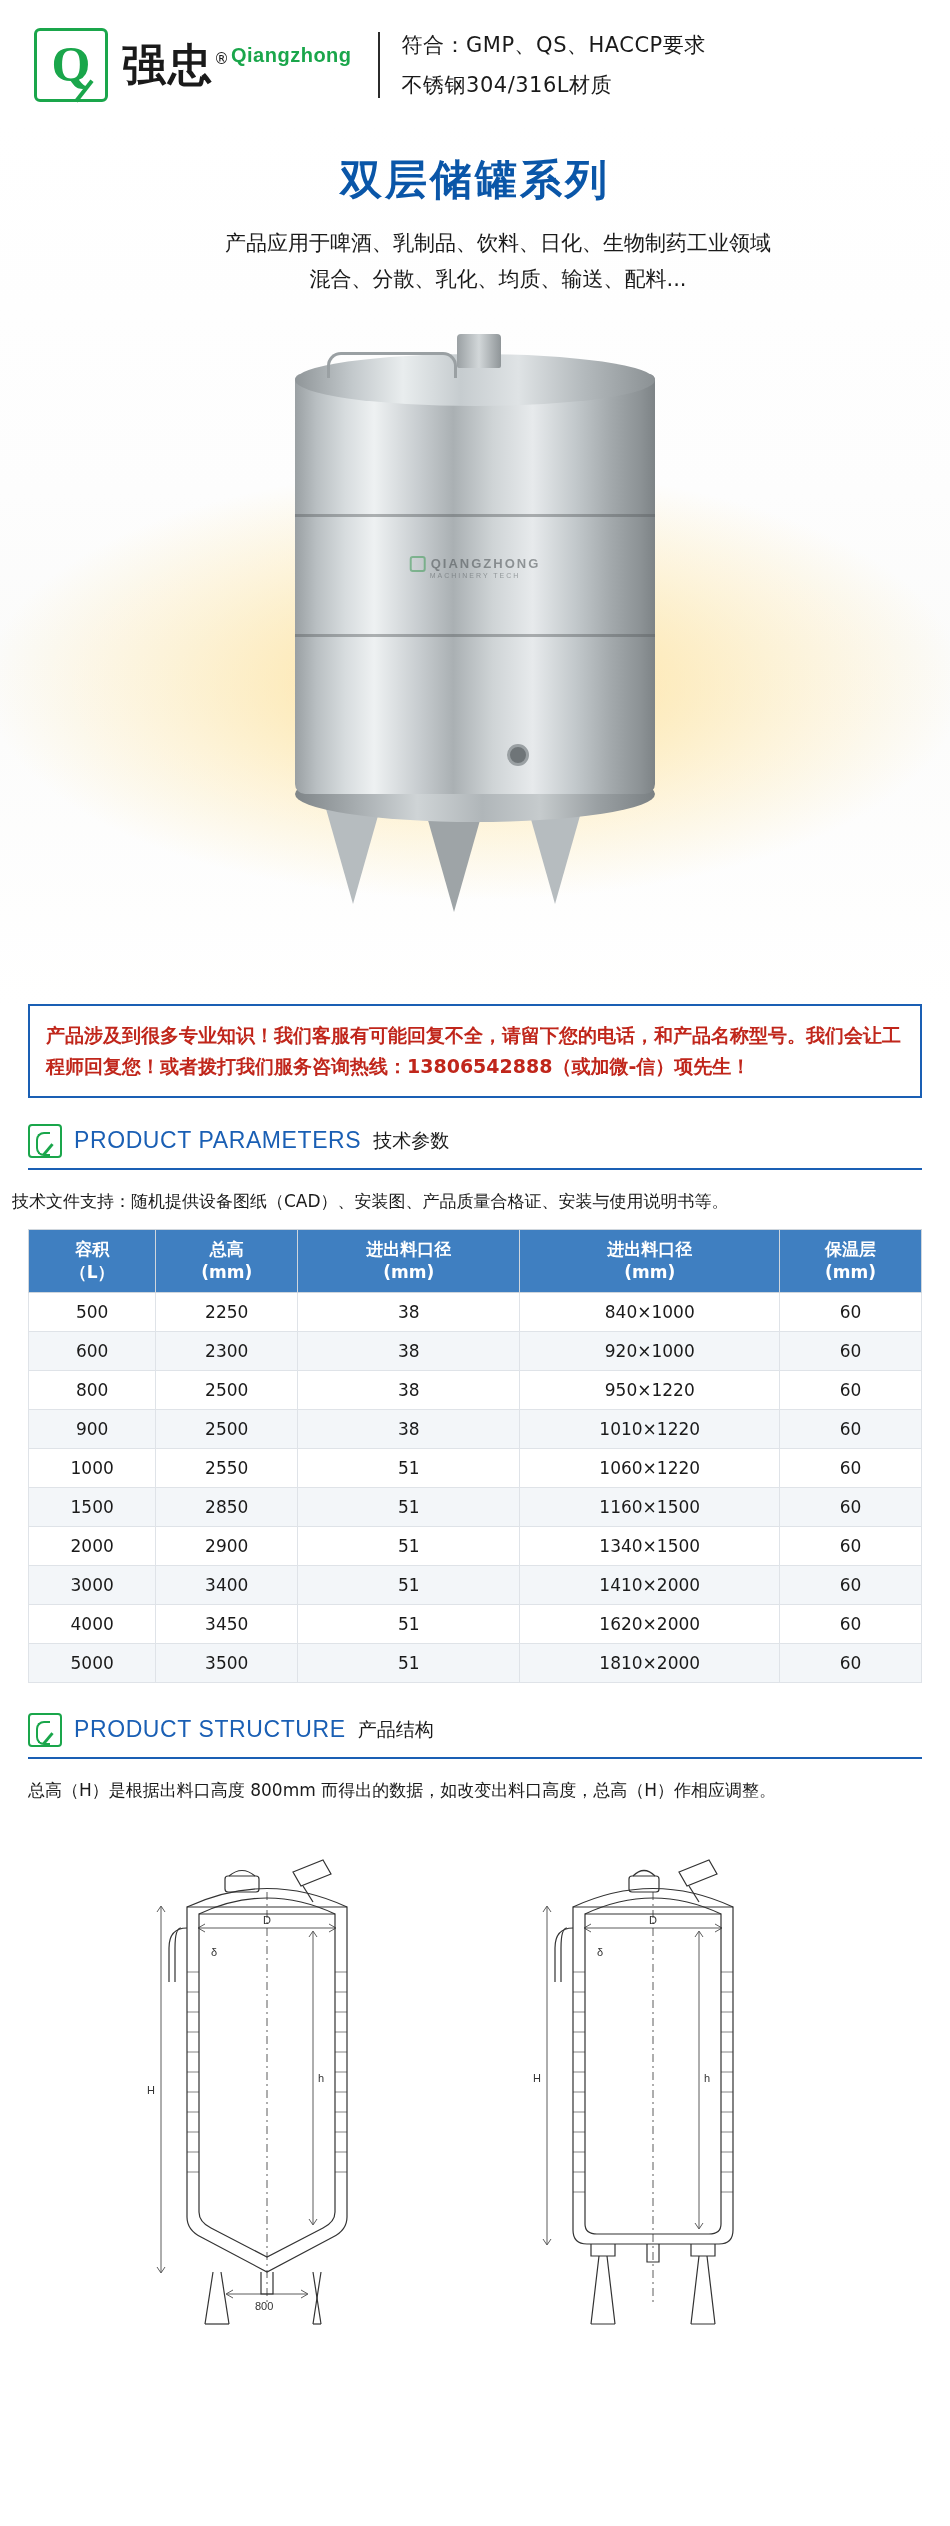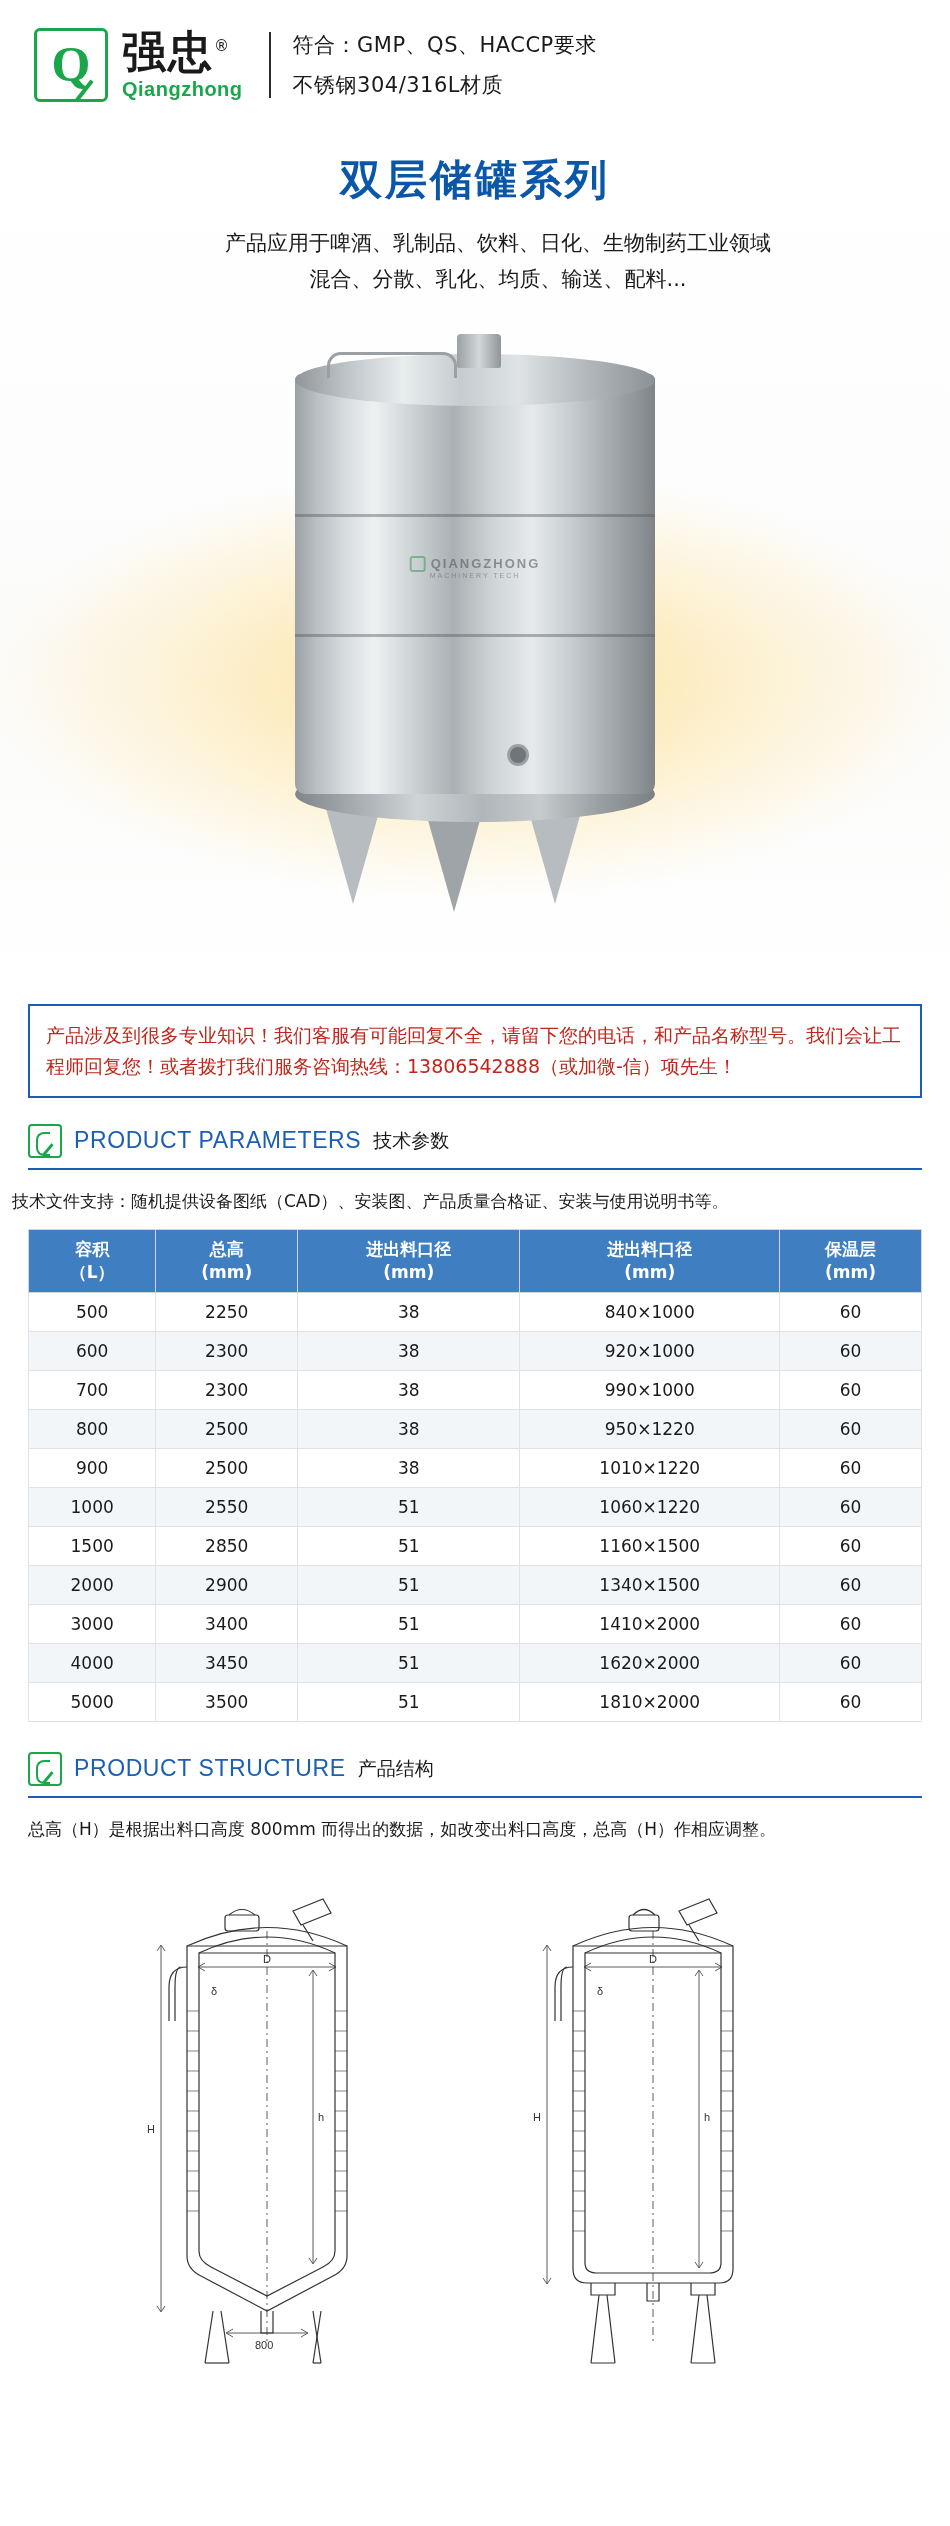--- a/index.html
+++ b/index.html
@@ -46,21 +46,21 @@
     font-family: "Liberation Serif", serif;
     line-height: 1;
   }
   .logo-mark .slash {
     position: absolute;
     right: 8px; bottom: 6px;
     width: 26px; height: 4px;
     background: #1aa64b;
     transform: rotate(-52deg);
   }
-  .logo-text-wrap { display: flex; flex-direction: column; }
+  .logo-text-wrap { display: flex; }
   .logo-cn {
     font-size: 44px;
     font-weight: bold;
     color: #1a1a1a;
     letter-spacing: 2px;
     line-height: 1.05;
     font-family: "DejaVu Sans", sans-serif;
     position: relative;
   }
   .logo-cn .reg {
@@ -234,20 +234,21 @@
 
   
   .notice {
     margin: 0 28px 26px 28px;
     border: 2px solid #1a5fb4;
     padding: 14px 16px;
     color: #c0261b;
     font-size: 19px;
     line-height: 1.62;
     font-family: "DejaVu Sans", sans-serif;
+    font-weight: bold;
   }
 
   
   .section-head {
     display: flex;
     align-items: center;
     gap: 12px;
     margin: 14px 28px;
     padding-bottom: 10px;
     border-bottom: 2px solid #1a5fb4;
@@ -436,27 +437,20 @@
         <td>2250</td>
         <td>38</td>
         <td>840×1000</td>
         <td>60</td>
       </tr>
       <tr>
         <td>600</td>
         <td>2300</td>
         <td>38</td>
         <td>920×1000</td>
-        <td>60</td>
-      </tr>
-      <tr>
-        <td>700</td>
-        <td>2300</td>
-        <td>38</td>
-        <td>990×1000</td>
         <td>60</td>
       </tr>
       <tr>
         <td>800</td>
         <td>2500</td>
         <td>38</td>
         <td>950×1220</td>
         <td>60</td>
       </tr>
       <tr>

